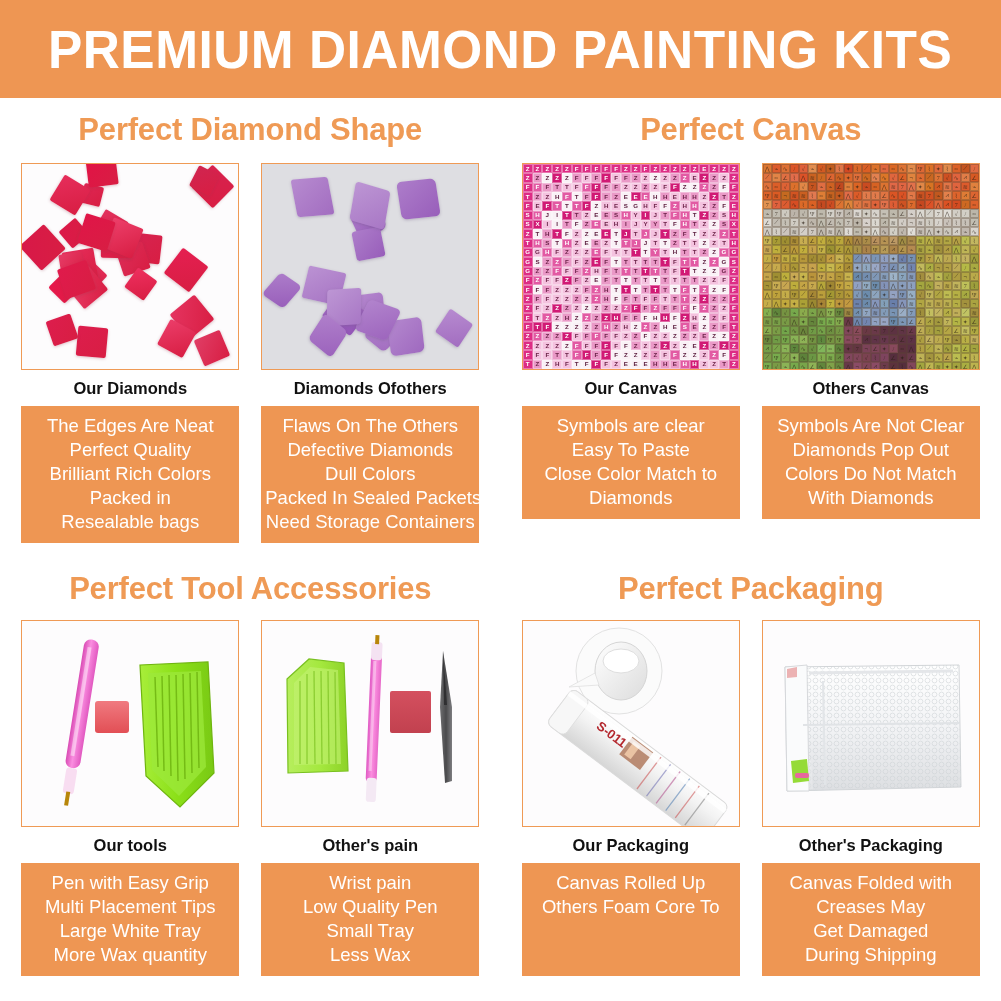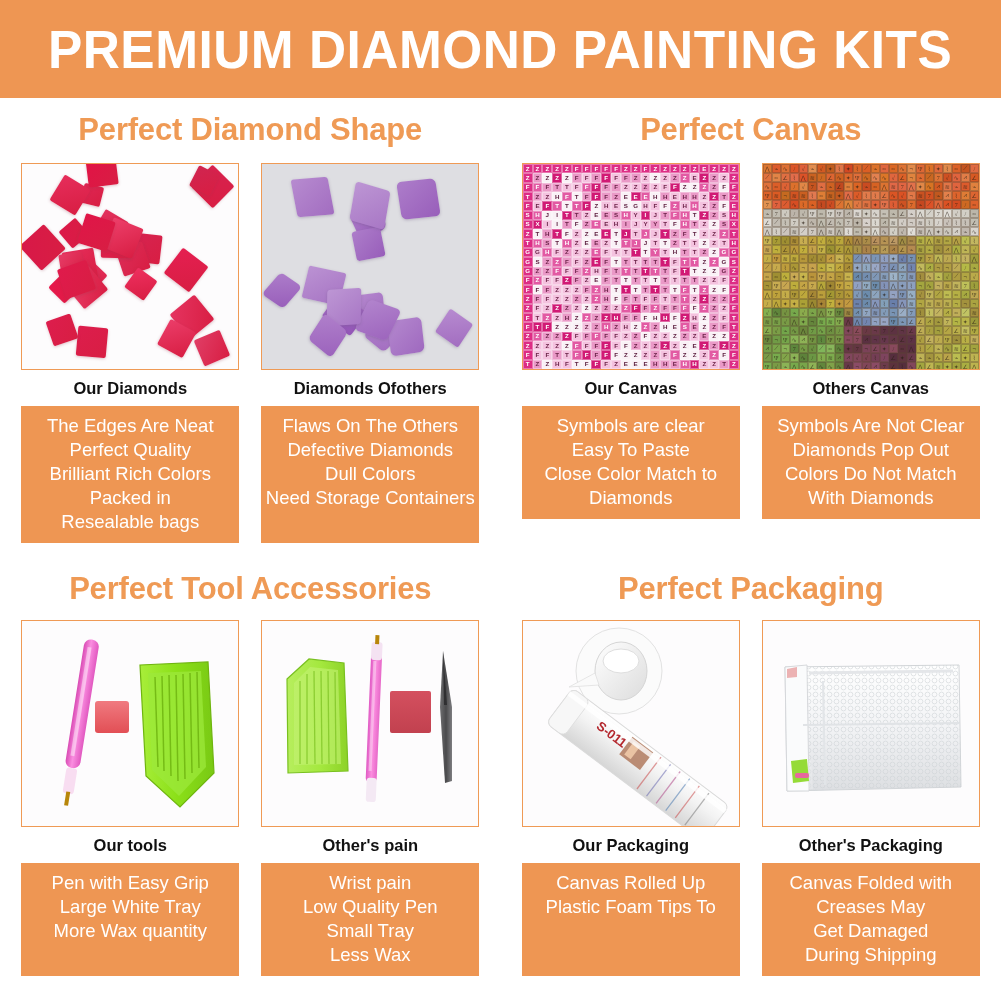--- a/index.html
+++ b/index.html
@@ -195,20 +195,21 @@
           <span class="ln">The Edges Are Neat</span>
           <span class="ln">Perfect Quality</span>
           <span class="ln">Brilliant Rich Colors</span>
           <span class="ln">Packed in</span>
           <span class="ln">Resealable bags</span>
         </div>
         <div class="textbox">
           <span class="ln">Flaws On The Others</span>
           <span class="ln">Defective Diamonds</span>
           <span class="ln">Dull Colors</span>
+          <span class="ln">Packed In Sealed Packets</span>
           <span class="ln">Need Storage Containers</span>
         </div>
       </div>
     </div>
 
     <div class="half">
       <div class="sec-title">Perfect Canvas</div>
       <div class="pair" style="margin-top:15px;">
 
         <div class="card">
@@ -1390,20 +1391,21 @@
               </g>
             </svg>
           </div>
           <div class="caption">Other's pain</div>
         </div>
       </div>
 
       <div class="textboxes" style="margin-top:8px;">
         <div class="textbox">
           <span class="ln">Pen with Easy Grip</span>
+          <span class="ln">Multi Placement Tips</span>
           <span class="ln">Large White Tray</span>
           <span class="ln">More Wax quantity</span>
         </div>
         <div class="textbox">
           <span class="ln">Wrist pain</span>
           <span class="ln">Low Quality Pen</span>
           <span class="ln">Small Tray</span>
           <span class="ln">Less Wax</span>
         </div>
       </div>
@@ -1486,21 +1488,21 @@
               </g>
             </svg>
           </div>
           <div class="caption">Other's Packaging</div>
         </div>
       </div>
 
       <div class="textboxes" style="margin-top:8px;">
         <div class="textbox">
           <span class="ln">Canvas Rolled Up</span>
-          <span class="ln">Plastic Foam Tips To</span>
+          <span class="ln">Others Foam Core To</span>
         </div>
         <div class="textbox">
           <span class="ln">Canvas Folded with</span>
           <span class="ln">Creases May</span>
           <span class="ln">Get Damaged</span>
           <span class="ln">During Shipping</span>
         </div>
       </div>
     </div>
   </div>

